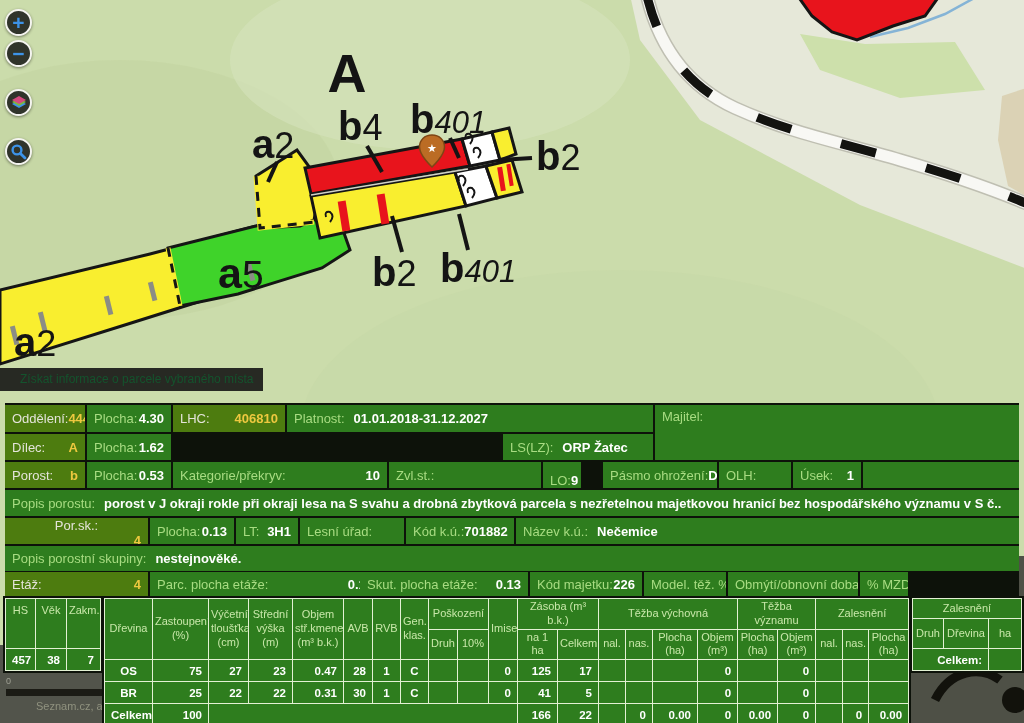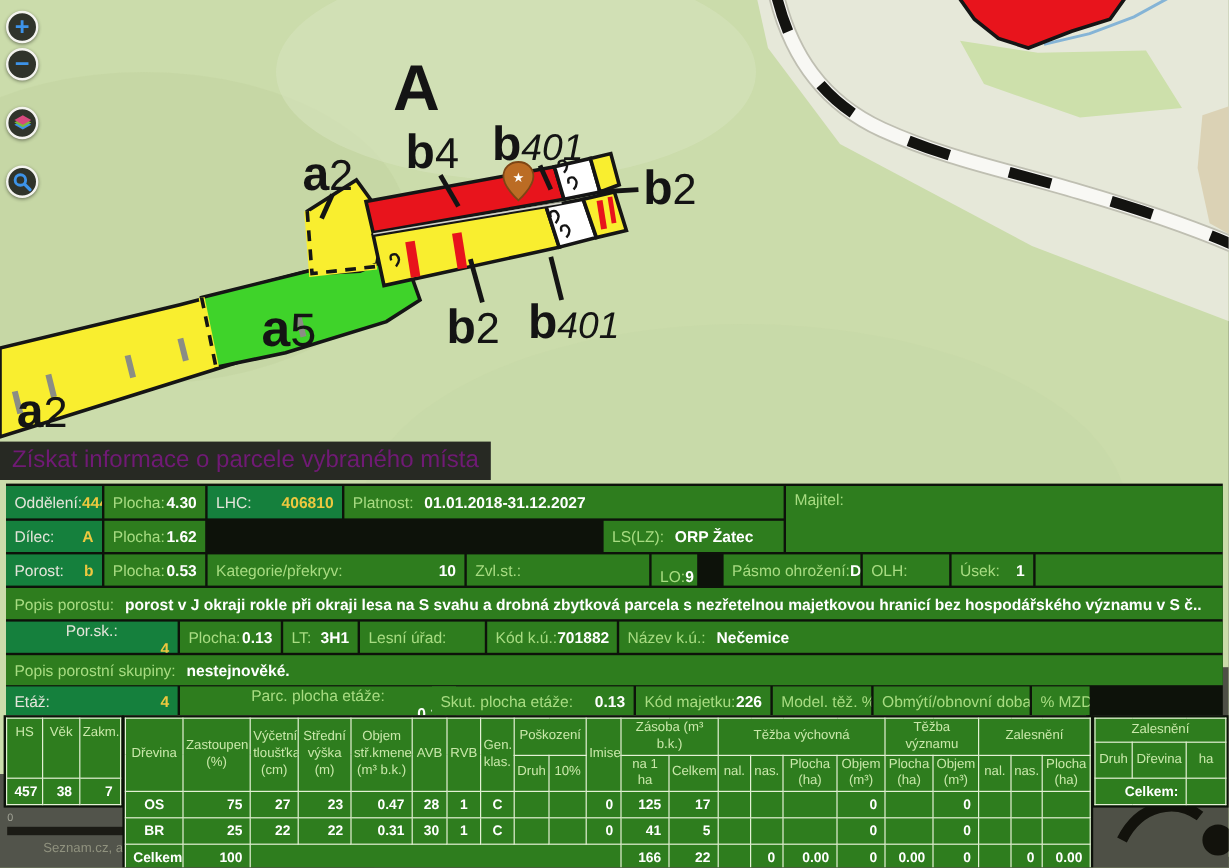--- a/index.html
+++ b/index.html
@@ -9,31 +9,31 @@
 
   
   .mapbtn{position:absolute;left:5px;width:27px;height:27px;border-radius:50%;
     background:#30342b;border:2px solid #f4f4ef;box-shadow:0 1px 3px rgba(0,0,0,.45);
     display:flex;align-items:center;justify-content:center;
     color:#3d93e8;font-weight:bold;font-size:21px;line-height:1;cursor:pointer;box-sizing:border-box;}
   .mapbtn svg{display:block;}
 
   
   .tooltip{position:absolute;left:0;top:368px;background:rgba(16,16,16,.88);
-    color:#701a75;font-size:20px;padding:4px 10px 5px 10px;white-space:nowrap;}
+    color:#14532d;font-size:12px;padding:4px 10px 5px 20px;white-space:nowrap;}
 
   
   .info{position:absolute;left:5px;top:403px;width:1014px;height:193px;background:#0d120a;}
   .irow{position:absolute;left:0;width:1014px;}
   .cell{position:absolute;top:0;height:100%;background:#2e7d1e;display:flex;align-items:center;
     padding:0 7px;box-sizing:border-box;font-size:13px;overflow:hidden;white-space:nowrap;}
   .cell .lbl{color:#a8dc82;}
   .cell .val{margin-left:auto;color:#fff;font-weight:bold;}
   .cell.lv .val{margin-left:9px;margin-right:auto;}
-  .cell.grey{background:#15803d;}
+  .cell.grey{background:#4d7c0f;}
   .cell.grey .lbl{color:#e4e4da;}
   .cell.grey .val{color:#eec83f;}
   .cell.tall{align-items:flex-start;padding-top:4px;}
 
   
   .tblwrap{position:absolute;background:#0d120a;padding:2px;}
   table.gtbl{border-collapse:collapse;table-layout:fixed;background:#2e7d1e;}
   .gtbl th,.gtbl td{border:1px solid #e3f1d4;overflow:hidden;box-sizing:border-box;}
   .gtbl th{color:#c9e8aa;font-weight:normal;font-size:11px;text-align:center;
     white-space:pre-line;line-height:1.25;padding:1px 2px;vertical-align:middle;}
@@ -299,21 +299,21 @@
         <span class="lbl">Popis porostní skupiny:</span>
           <span class="val">nestejnověké.</span>
         </div>
     </div>
 
     <div class="irow" style="top:169px;height:24px;">
       <div class="cell grey" style="left:0;width:143px;">
         <span class="lbl">Etáž:</span>
           <span class="val">4</span>
         </div>
-      <div class="cell" style="left:145px;width:230px;flex-direction:column;">
+      <div class="cell" style="left:145px;width:230px;">
         <span class="lbl">Parc. plocha etáže:</span>
           <span class="val">0.13</span>
         </div>
       <div class="cell" style="left:355px;width:168px;">
         <span class="lbl">Skut. plocha etáže:</span>
           <span class="val">0.13</span>
         </div>
       <div class="cell" style="left:525px;width:112px;">
         <span class="lbl">Kód majetku:</span>
           <span class="val">226</span>

